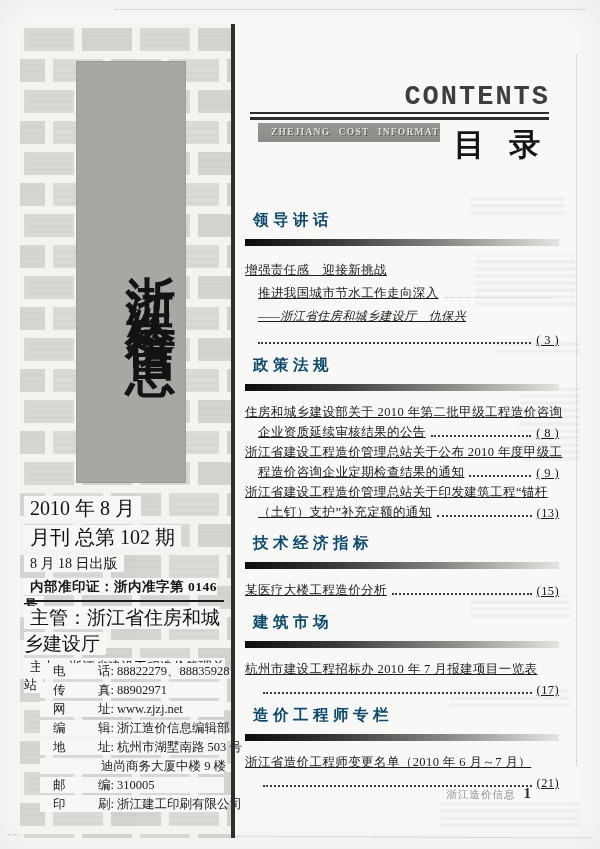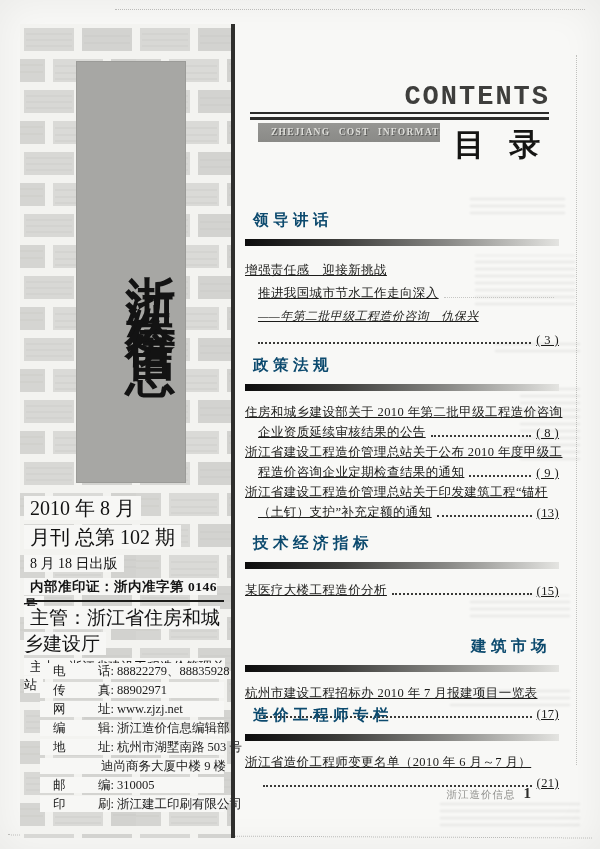--- a/index.html
+++ b/index.html
@@ -174,21 +174,21 @@
     <div class="sec-bar"></div>
     <div class="sec-lines lh23">
       <div class="line">
         <span class="t">增强责任感　迎接新挑战</span>
       </div>
       <div class="line ind">
         <span class="t">推进我国城市节水工作走向深入</span>
         <span class="leader faint"></span>
       </div>
       <div class="line ind kai">
-        <span class="t">——年第二批甲级工程造价咨询　仇保兴</span>
+        <span class="t">——浙江省住房和城乡建设厅　仇保兴</span>
       </div>
       <div class="line ind-sm">
         <span class="leader"></span>
         <span class="pg">( 3 )</span>
       </div>
     </div>
   </section>
 
   <section class="sec" style="top:347px;">
     <h2 class="sec-title">政策法规</h2>
@@ -226,21 +226,21 @@
     <div class="sec-bar"></div>
     <div class="sec-lines lh20">
       <div class="line">
         <span class="t">某医疗大楼工程造价分析</span>
         <span class="leader"></span>
         <span class="pg">(15)</span>
       </div>
     </div>
   </section>
 
-  <section class="sec" style="top:628px;text-align:right;">
+  <section class="sec" style="top:604px;">
     <h2 class="sec-title">建筑市场</h2>
     <div class="sec-bar"></div>
     <div class="sec-lines lh20">
       <div class="line">
         <span class="t">杭州市建设工程招标办 2010 年 7 月报建项目一览表</span>
       </div>
       <div class="line ind">
         <span class="leader"></span>
         <span class="pg">(17)</span>
       </div>

